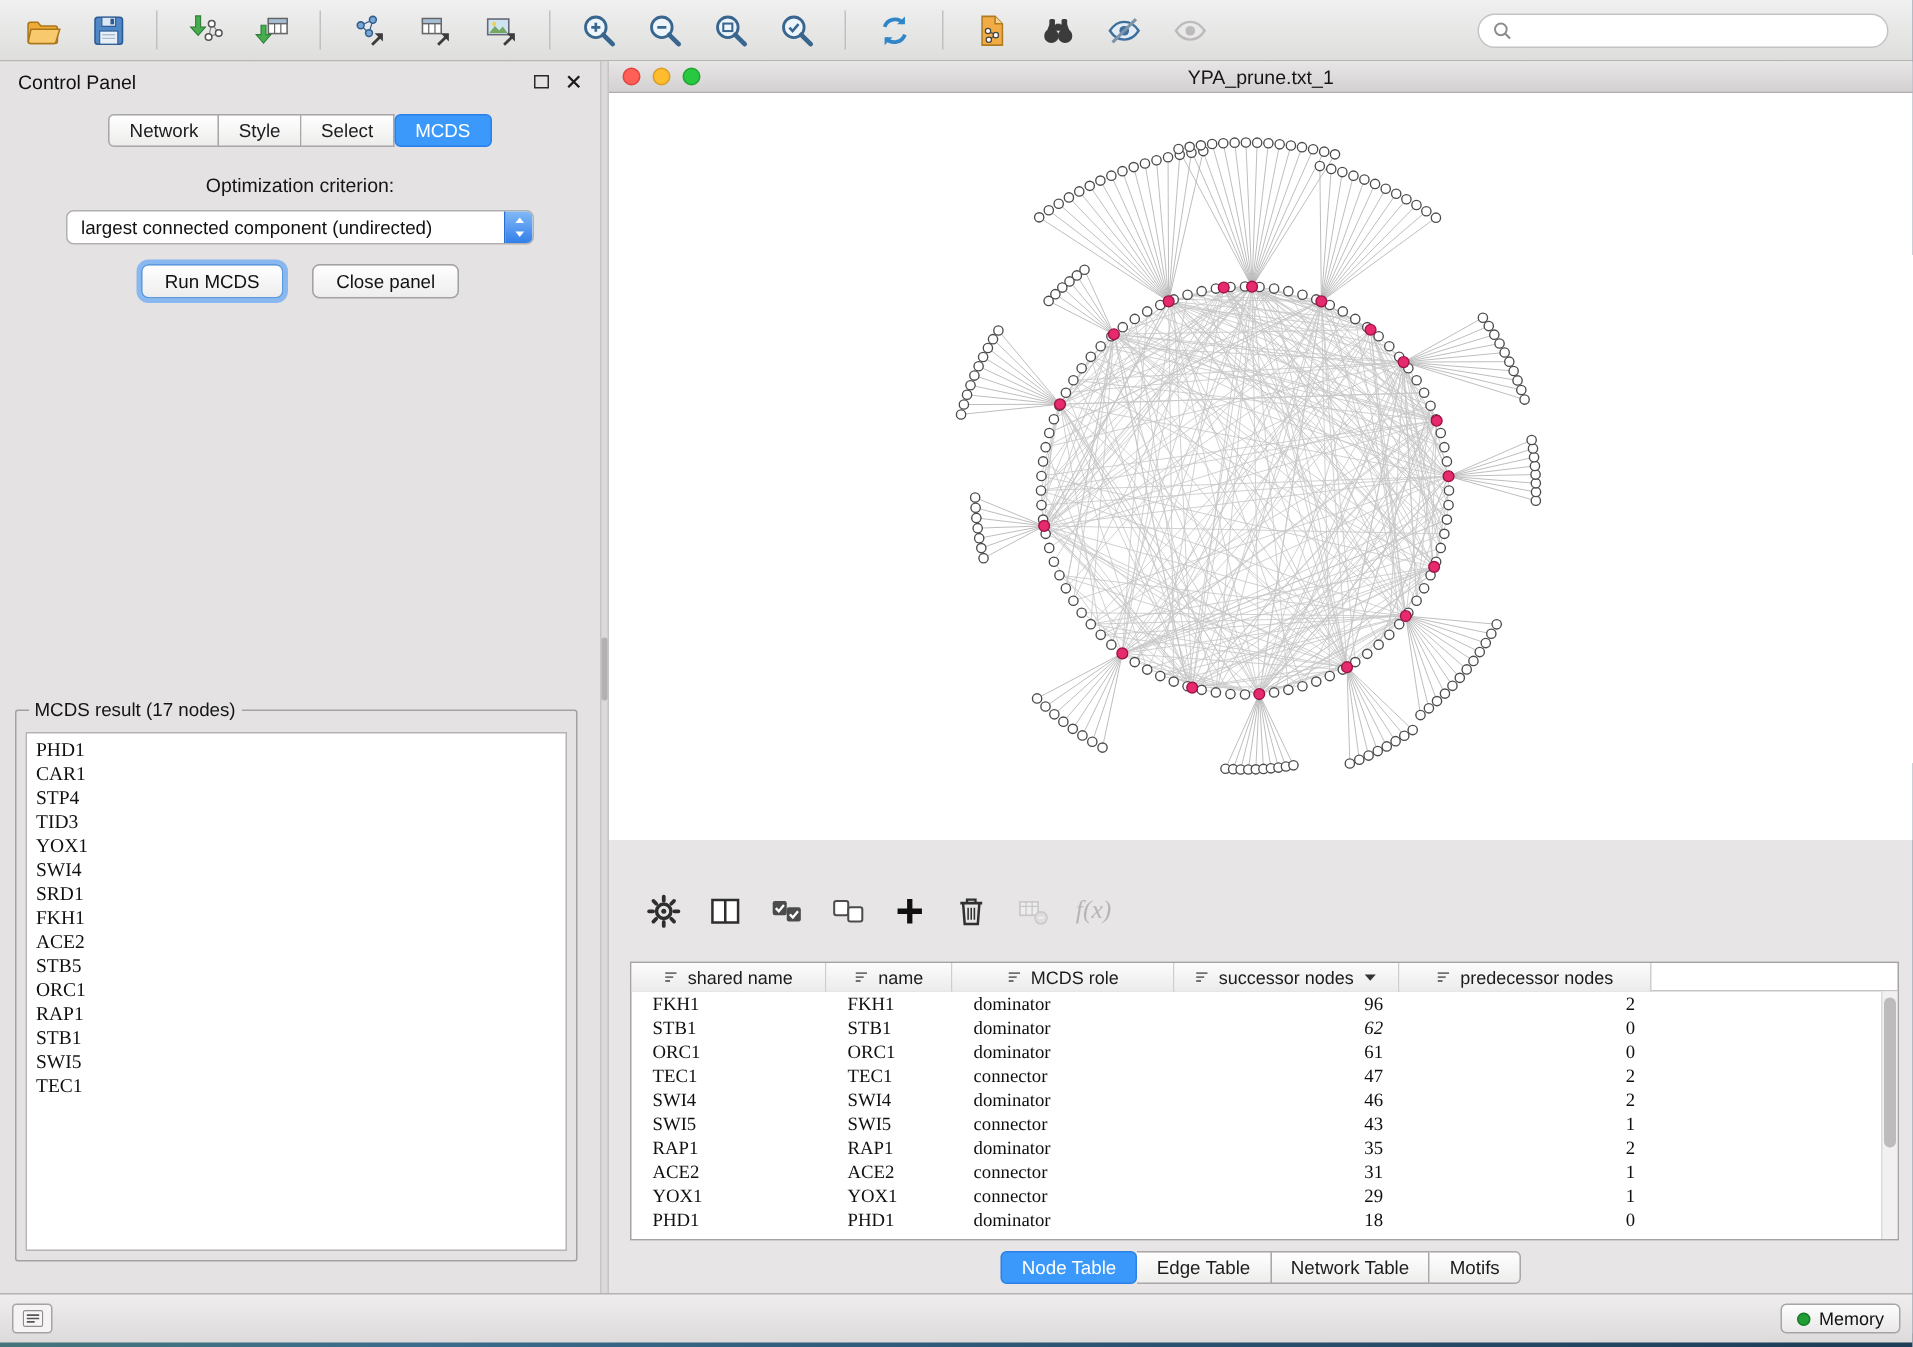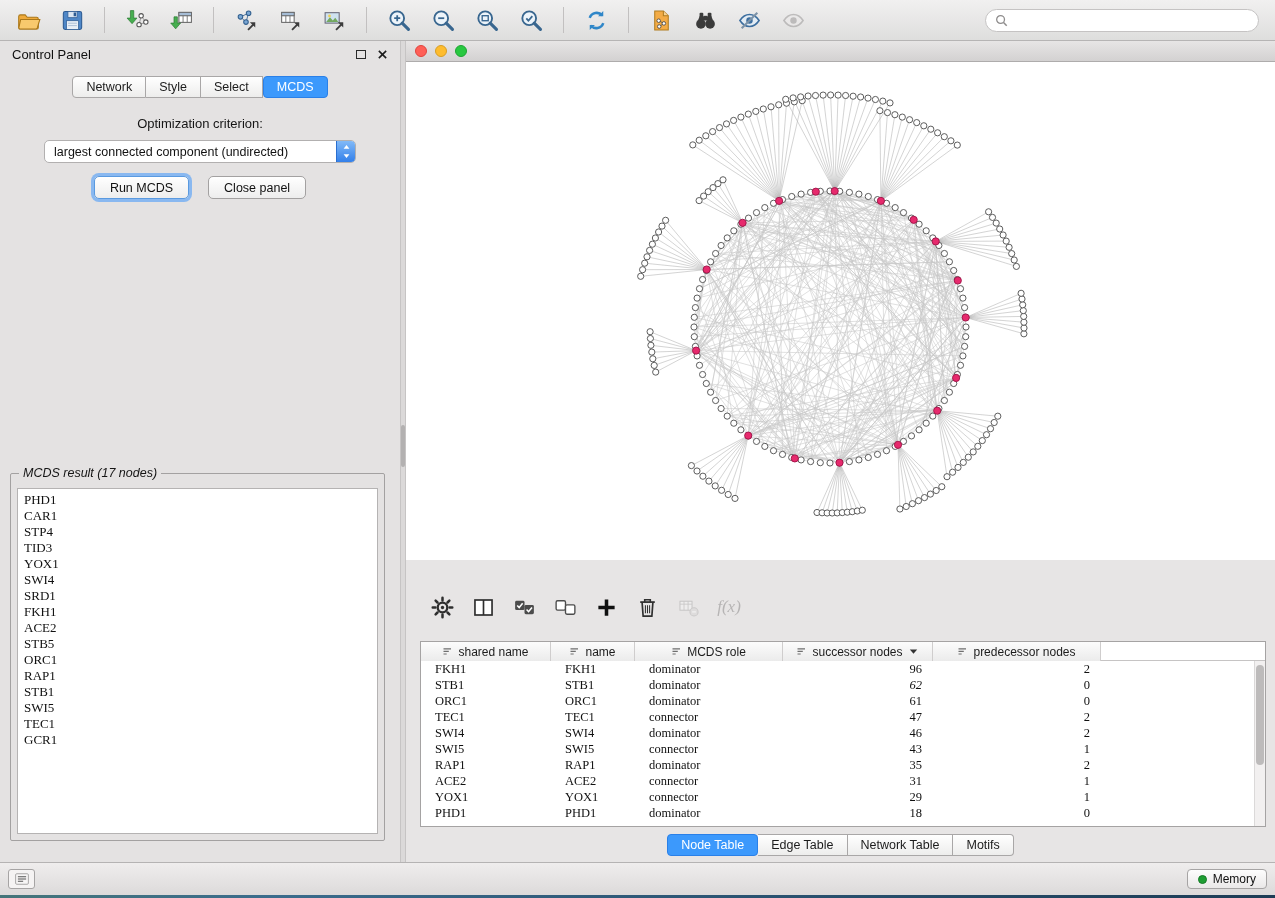--- a/index.html
+++ b/index.html
@@ -32,21 +32,21 @@
   .seg-tab:last-child{border-radius:0 4px 4px 0;}
   .seg-tab.active{background:#3c99fc;color:#fff;border:1px solid #2a80e8;border-radius:4px;}
   .opt-label{margin-top:18px;text-align:center;font-size:13px;color:#151515;}
   .mac-select{margin:9px auto 0 auto;width:312px;height:23px;display:flex;align-items:center;background:#fff;border:1px solid #b2b0b0;border-radius:5px;overflow:hidden;}
   .mac-select-text{flex:1;font-size:12.5px;color:#111;padding-left:9px;white-space:nowrap;}
   .mac-select-cap{width:19px;height:23px;display:flex;align-items:center;justify-content:center;background:linear-gradient(#85bcf8,#2f7de9);border-left:1px solid #2a6fd0;}
   .btn-row{margin-top:13px;display:flex;justify-content:center;gap:19px;}
   .aqua-btn{height:23px;padding:0 15px;font-size:12.5px;font-family:"Liberation Sans",sans-serif;color:#111;border:1px solid #a3a1a1;border-radius:5px;background:linear-gradient(#ffffff,#ededed);cursor:default;}
   .aqua-btn.focus{box-shadow:0 0 0 3px rgba(88,162,248,.65);border-color:#5a9ae0;}
   .mcds-fieldset{position:absolute;left:10px;right:15px;top:425px;bottom:21px;border:1px solid #a3a1a1;border-radius:2px;padding:8px 6px 6px 6px;}
-  .mcds-fieldset legend{font-size:12.5px;color:#151515;padding:0 4px;margin-left:2px;font-style:italic;}
+  .mcds-fieldset legend{font-size:12.5px;color:#151515;padding:0 4px;margin-left:2px;}
   .mcds-list{width:100%;height:100%;background:#fff;border:1px solid #b5b3b3;padding:3px 0 0 6px;overflow:hidden;}
   .mcds-item{font-family:"Liberation Serif",serif;font-size:13px;line-height:16px;color:#101010;}
 
   
   .v-splitter{position:absolute;left:400px;top:41px;width:6px;height:821px;background:#dbd9d9;border-left:1px solid #c6c4c4;border-right:1px solid #c6c4c4;}
   .v-thumb{position:absolute;left:0;right:0;top:384px;height:42px;background:#b3b1b1;border-radius:2px;}
 
   
   .network-window{position:absolute;left:406px;top:41px;width:869px;height:519px;background:#fff;}
   .net-titlebar{position:relative;height:21px;background:linear-gradient(#e7e5e5,#d3d1d1);border-bottom:1px solid #aeacac;display:flex;align-items:center;padding:0 9px;}
@@ -308,31 +308,31 @@
           <div class="mcds-item">SWI4</div>
           <div class="mcds-item">SRD1</div>
           <div class="mcds-item">FKH1</div>
           <div class="mcds-item">ACE2</div>
           <div class="mcds-item">STB5</div>
           <div class="mcds-item">ORC1</div>
           <div class="mcds-item">RAP1</div>
           <div class="mcds-item">STB1</div>
           <div class="mcds-item">SWI5</div>
           <div class="mcds-item">TEC1</div>
-          <div class="mcds-item">GCR1</div>
         </div>
     </fieldset>
   </div>
 
   <div class="v-splitter">
     <div class="v-thumb"></div>
   </div>
 
   <div class="network-window">
     <div class="net-titlebar">
+      <span class="net-title">YPA_prune.txt_1</span>
       <span class="traffic">
         <span class="tl red"></span>
         <span class="tl yellow"></span>
         <span class="tl green"></span>
       </span>
     </div>
     <svg id="graph-svg" width="869" height="498" viewBox="0 0 869 498">
         <g stroke="#8f8f8f" stroke-width="0.55" opacity="0.5">
           <line x1="373.1" y1="138.9" x2="547.7" y2="208.5"></line>
           <line x1="373.1" y1="138.9" x2="376.5" y2="392.4"></line>

